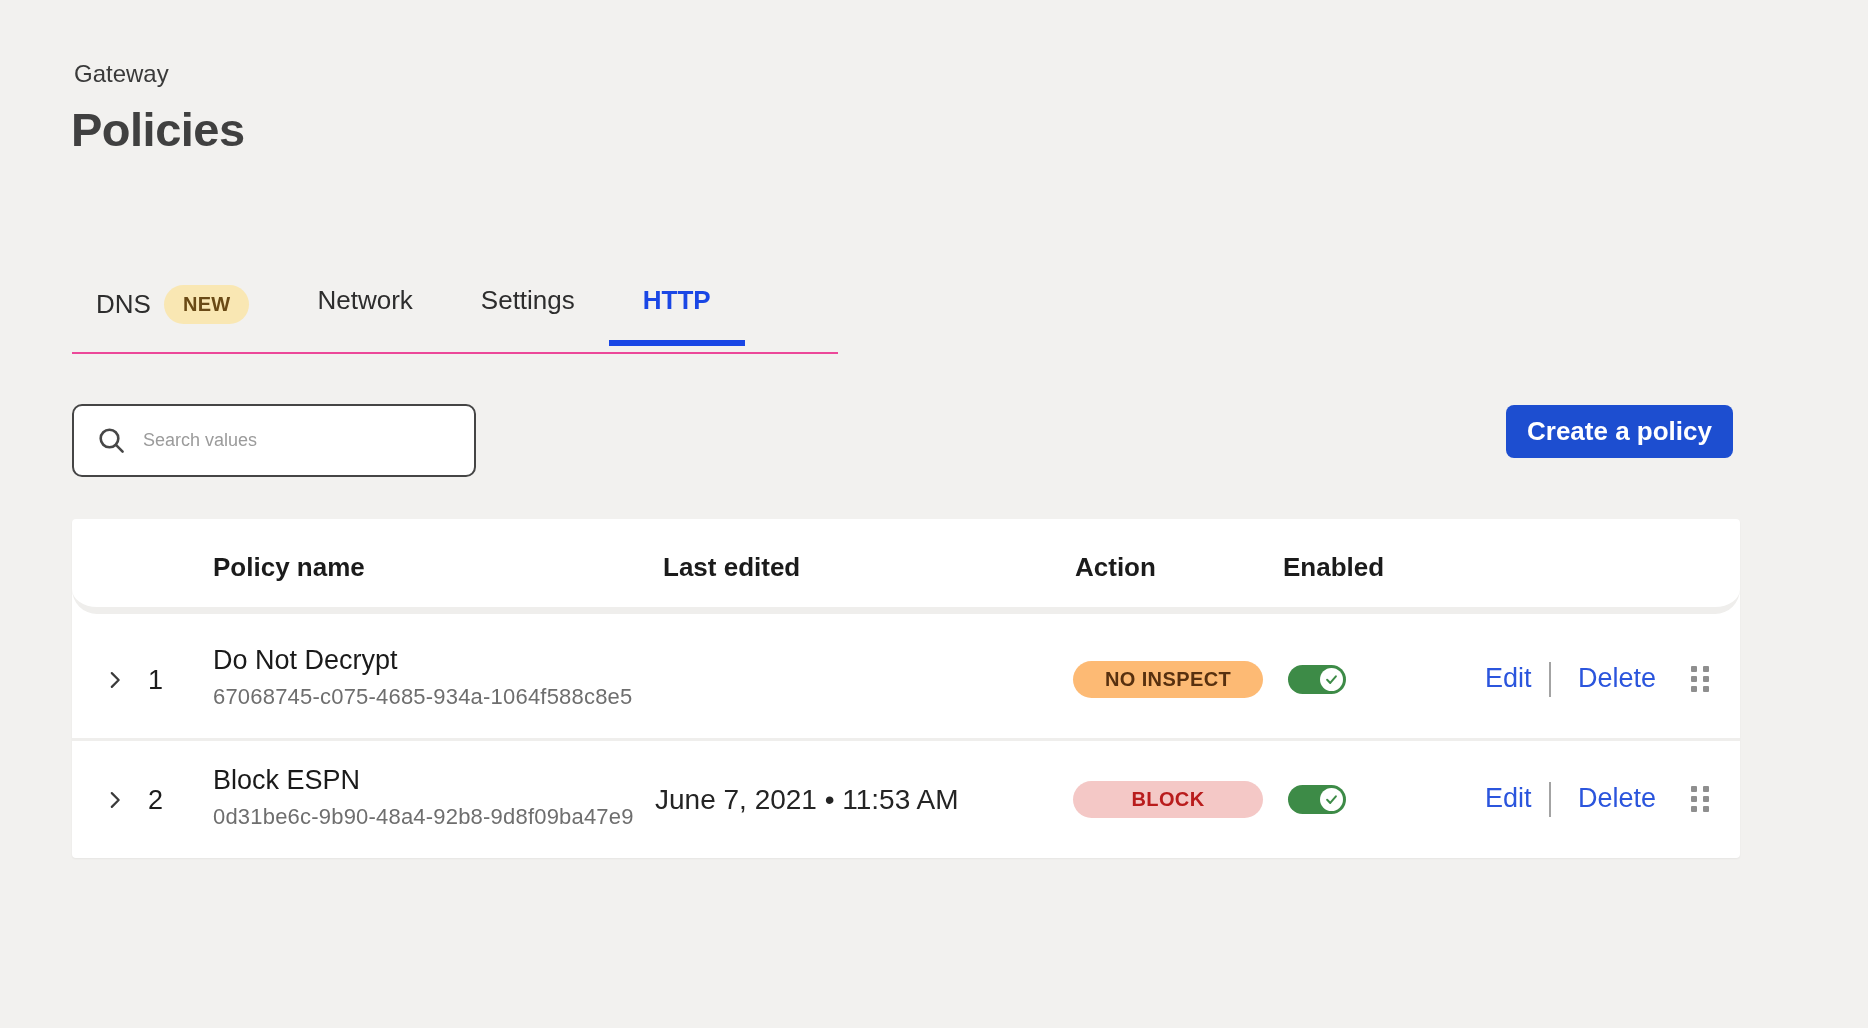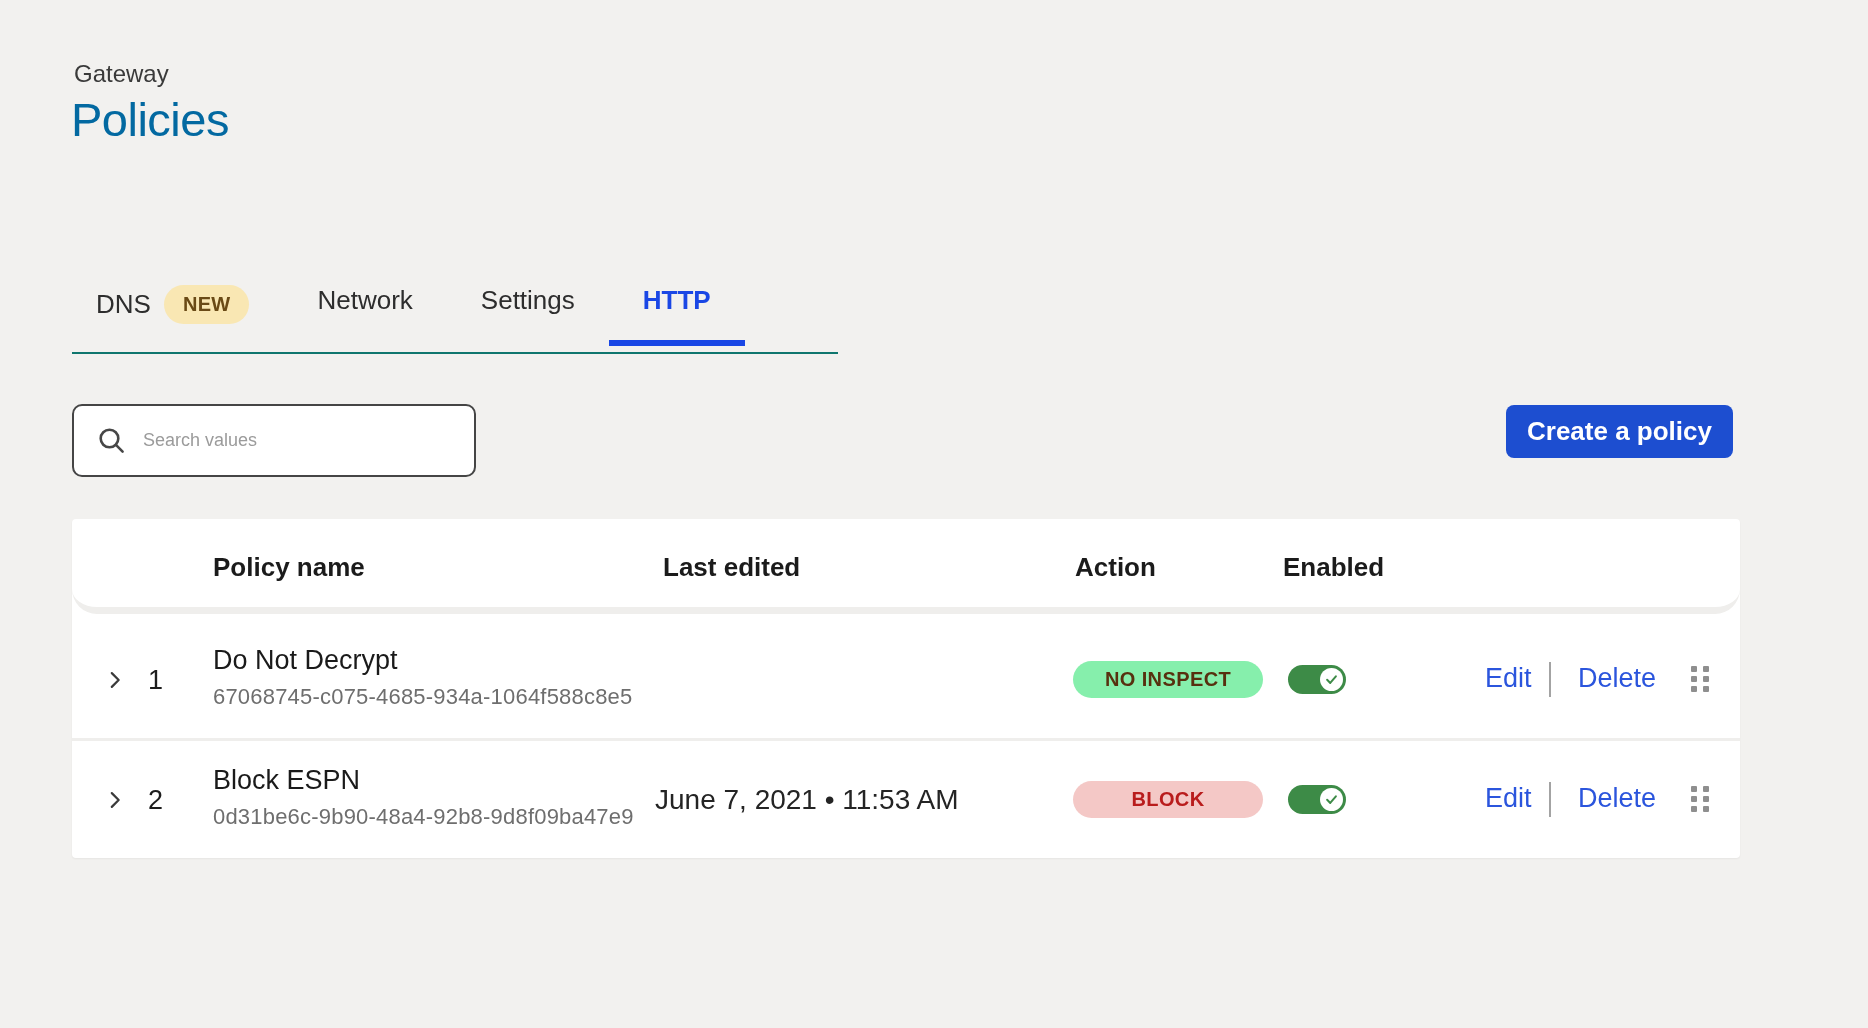--- a/index.html
+++ b/index.html
@@ -12,30 +12,30 @@
     font-family: "Liberation Sans", "DejaVu Sans", sans-serif;
     overflow: hidden;
   }
 
   
   .breadcrumb {
     position: absolute; left: 74px; top: 60px;
     font-size: 24px; color: #3a3a3a;
   }
   .page-title {
-    position: absolute; left: 71px; top: 92px;
-    font-size: 47px; font-weight: 400; color: #0369a1; letter-spacing: -0.5px;
+    position: absolute; left: 71px; top: 102px;
+    font-size: 47px; font-weight: 700; color: #404040; letter-spacing: -0.5px;
   }
 
   
   .tabbar {
     position: absolute; left: 72px; top: 283px;
     width: 766px;
     display: flex; align-items: flex-start;
-    border-bottom: 2px solid #0f766e;
+    border-bottom: 2px solid #ec4899;
   }
   .tab {
     position: relative;
     display: flex; align-items: center; gap: 13px;
     padding: 2px 34px 28px 34px;
     font-size: 26px; color: #2d2d2d;
     cursor: pointer; white-space: nowrap;
   }
   .tab:first-child { padding-left: 24px; }
   .tab.active { color: #1a47e5; font-weight: 700; }
@@ -124,21 +124,21 @@
     position: absolute; left: 583px; top: 43px;
     font-size: 28px; color: #242424;
   }
   .action-badge {
     position: absolute; left: 1001px; top: 40px;
     width: 190px; height: 37px;
     border-radius: 19px;
     display: flex; align-items: center; justify-content: center;
     font-size: 20px; font-weight: 700; letter-spacing: 0.4px;
   }
-  .badge--no-inspect { background: #86efac; color: #57300f; }
+  .badge--no-inspect { background: #fdba74; color: #57300f; }
   .badge--block      { background: #f4c8c6; color: #b91c1c; }
 
   .toggle {
     position: absolute; left: 1216px; top: 44px;
     width: 58px; height: 29px; border-radius: 15px;
     background: #3d8b47; border: none; cursor: pointer;
   }
   .toggle-knob {
     position: absolute; right: 3px; top: 3px;
     width: 23px; height: 23px; border-radius: 50%;

